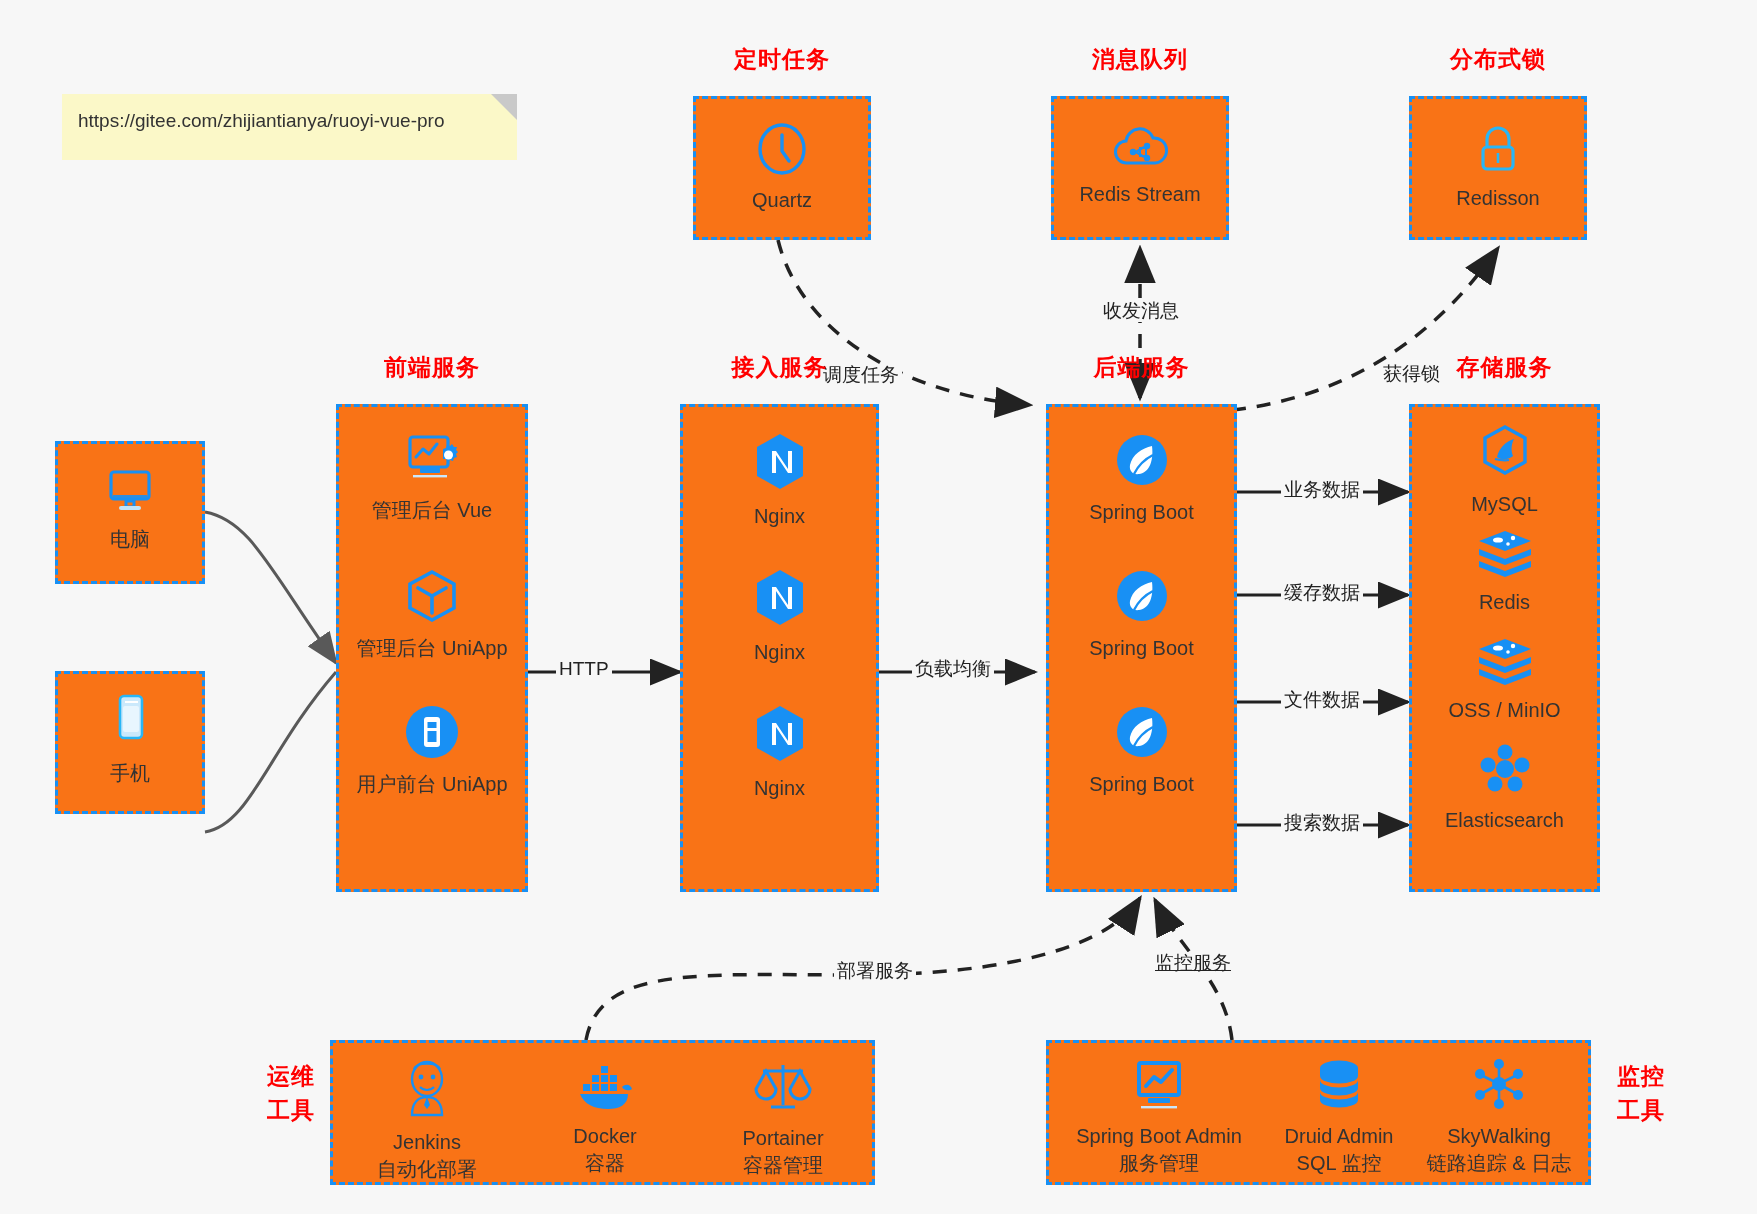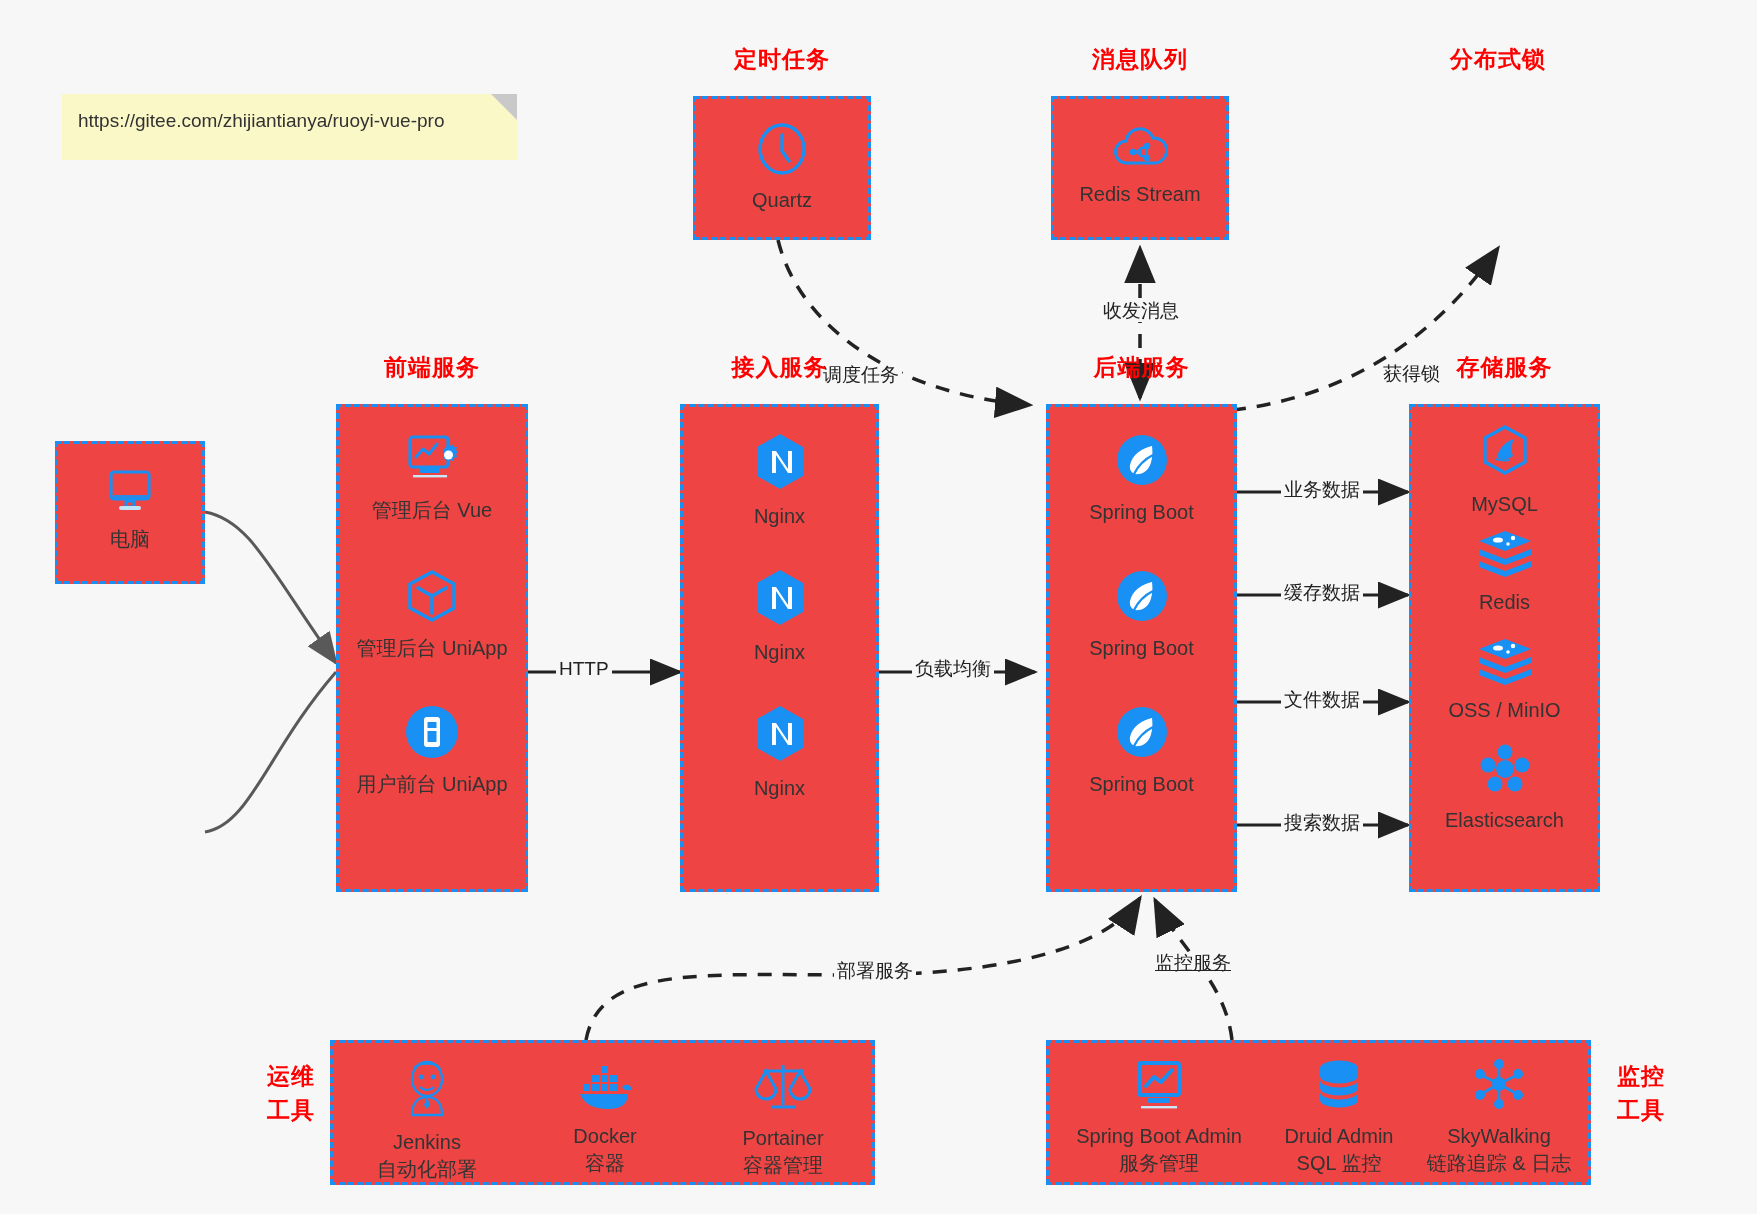--- a/index.html
+++ b/index.html
@@ -25,21 +25,21 @@
   .note .fold{
     position:absolute;right:0;top:0;width:0;height:0;
     border-left:26px solid transparent;border-top:26px solid #c9c9c9;
   }
   .note div{white-space:nowrap;}
 
   
   .box{
     position:absolute;
     border:3px dashed #1890f4;
-    background:#ef4444;
+    background:#f97316;
     box-sizing:border-box;
   }
   .grp-title{
     position:absolute;
     color:#ff0000;font-weight:bold;font-size:23px;
     text-align:center;white-space:nowrap;
     letter-spacing:1px;
   }
   .grp-title.side{line-height:34px;}
 
@@ -145,35 +145,59 @@
           <circle cx="36" cy="37" r="3.2" fill="#1890f4"></circle>
           <path d="M25,31 L33,26 M25,31 L33,36" stroke="#1890f4" stroke-width="2.4"></path>
           <rect x="29" y="27" width="6" height="8" fill="none" stroke="#1890f4" stroke-width="2"></rect>
         </svg>
       </span>
       <span class="cap">Redis Stream</span>
     </div>
   </div>
 
   <div class="grp-title" style="left:1409px;top:44px;width:178px;">分布式锁</div>
+  <div class="box" style="left:1409px;top:96px;width:178px;height:144px;">
+    <div class="cell" style="left:0;top:22px;width:172px;">
+      <span class="ico">
+        <svg width="54" height="54" viewBox="0 0 54 54">
+          <path d="M16,26 L16,18 A11,11 0 0,1 38,18 L38,26" fill="none" stroke="#29b6f6" stroke-width="3.2"></path>
+          <rect x="12" y="26" width="30" height="22" rx="4" fill="none" stroke="#29b6f6" stroke-width="3.2"></rect>
+          <line x1="27" y1="32" x2="27" y2="42" stroke="#29b6f6" stroke-width="2.6"></line>
+        </svg>
+      </span>
+      <span class="cap">Redisson</span>
+    </div>
+  </div>
 
   <div class="box" style="left:55px;top:441px;width:150px;height:143px;">
     <div class="cell" style="left:0;top:20px;width:144px;">
       <span class="ico">
         <svg width="58" height="52" viewBox="0 0 58 52">
           <rect x="10" y="8" width="38" height="27" rx="3" fill="none" stroke="#1890f4" stroke-width="3.2"></rect>
           <rect x="12" y="31" width="34" height="5" fill="#1890f4" opacity="0.9"></rect>
           <rect x="25" y="37" width="8" height="6" fill="none" stroke="#1890f4" stroke-width="3"></rect>
           <rect x="18" y="42" width="22" height="4" rx="2" fill="#bfe4fb"></rect>
         </svg>
       </span>
       <span class="cap">电脑</span>
     </div>
   </div>
 
+  <div class="box" style="left:55px;top:671px;width:150px;height:143px;">
+    <div class="cell" style="left:0;top:18px;width:144px;">
+      <span class="ico">
+        <svg width="50" height="58" viewBox="0 0 50 58">
+          <rect x="15" y="4" width="22" height="42" rx="4" fill="#cbe9fb" stroke="#29b6f6" stroke-width="2.6"></rect>
+          <path d="M20,10 L33,10" stroke="#ffffff" stroke-width="2"></path>
+          <rect x="18" y="14" width="16" height="26" rx="2" fill="#e8f6fe"></rect>
+        </svg>
+      </span>
+      <span class="cap">手机</span>
+    </div>
+  </div>
 
   <div class="grp-title" style="left:336px;top:352px;width:192px;">前端服务</div>
   <div class="box" style="left:336px;top:404px;width:192px;height:488px;">
     <div class="cell" style="left:0;top:24px;width:186px;">
       <span class="ico">
         <svg width="62" height="56" viewBox="0 0 62 56">
           <rect x="9" y="6" width="38" height="30" rx="3" fill="none" stroke="#1890f4" stroke-width="3.2"></rect>
           <path d="M15,26 L22,18 L28,23 L36,13" fill="none" stroke="#1890f4" stroke-width="3" stroke-linecap="round" stroke-linejoin="round"></path>
           <path d="M42,18 l3,-1 1,-3 3,1 2,-2 2,3 3,0 -1,3 2,2 -2,2 1,3 -3,1 -1,3 -3,-1 -2,2 -2,-3 -3,0 z" fill="#1890f4"></path>
           <circle cx="47.5" cy="24" r="4.5" fill="#ffffff"></circle>

